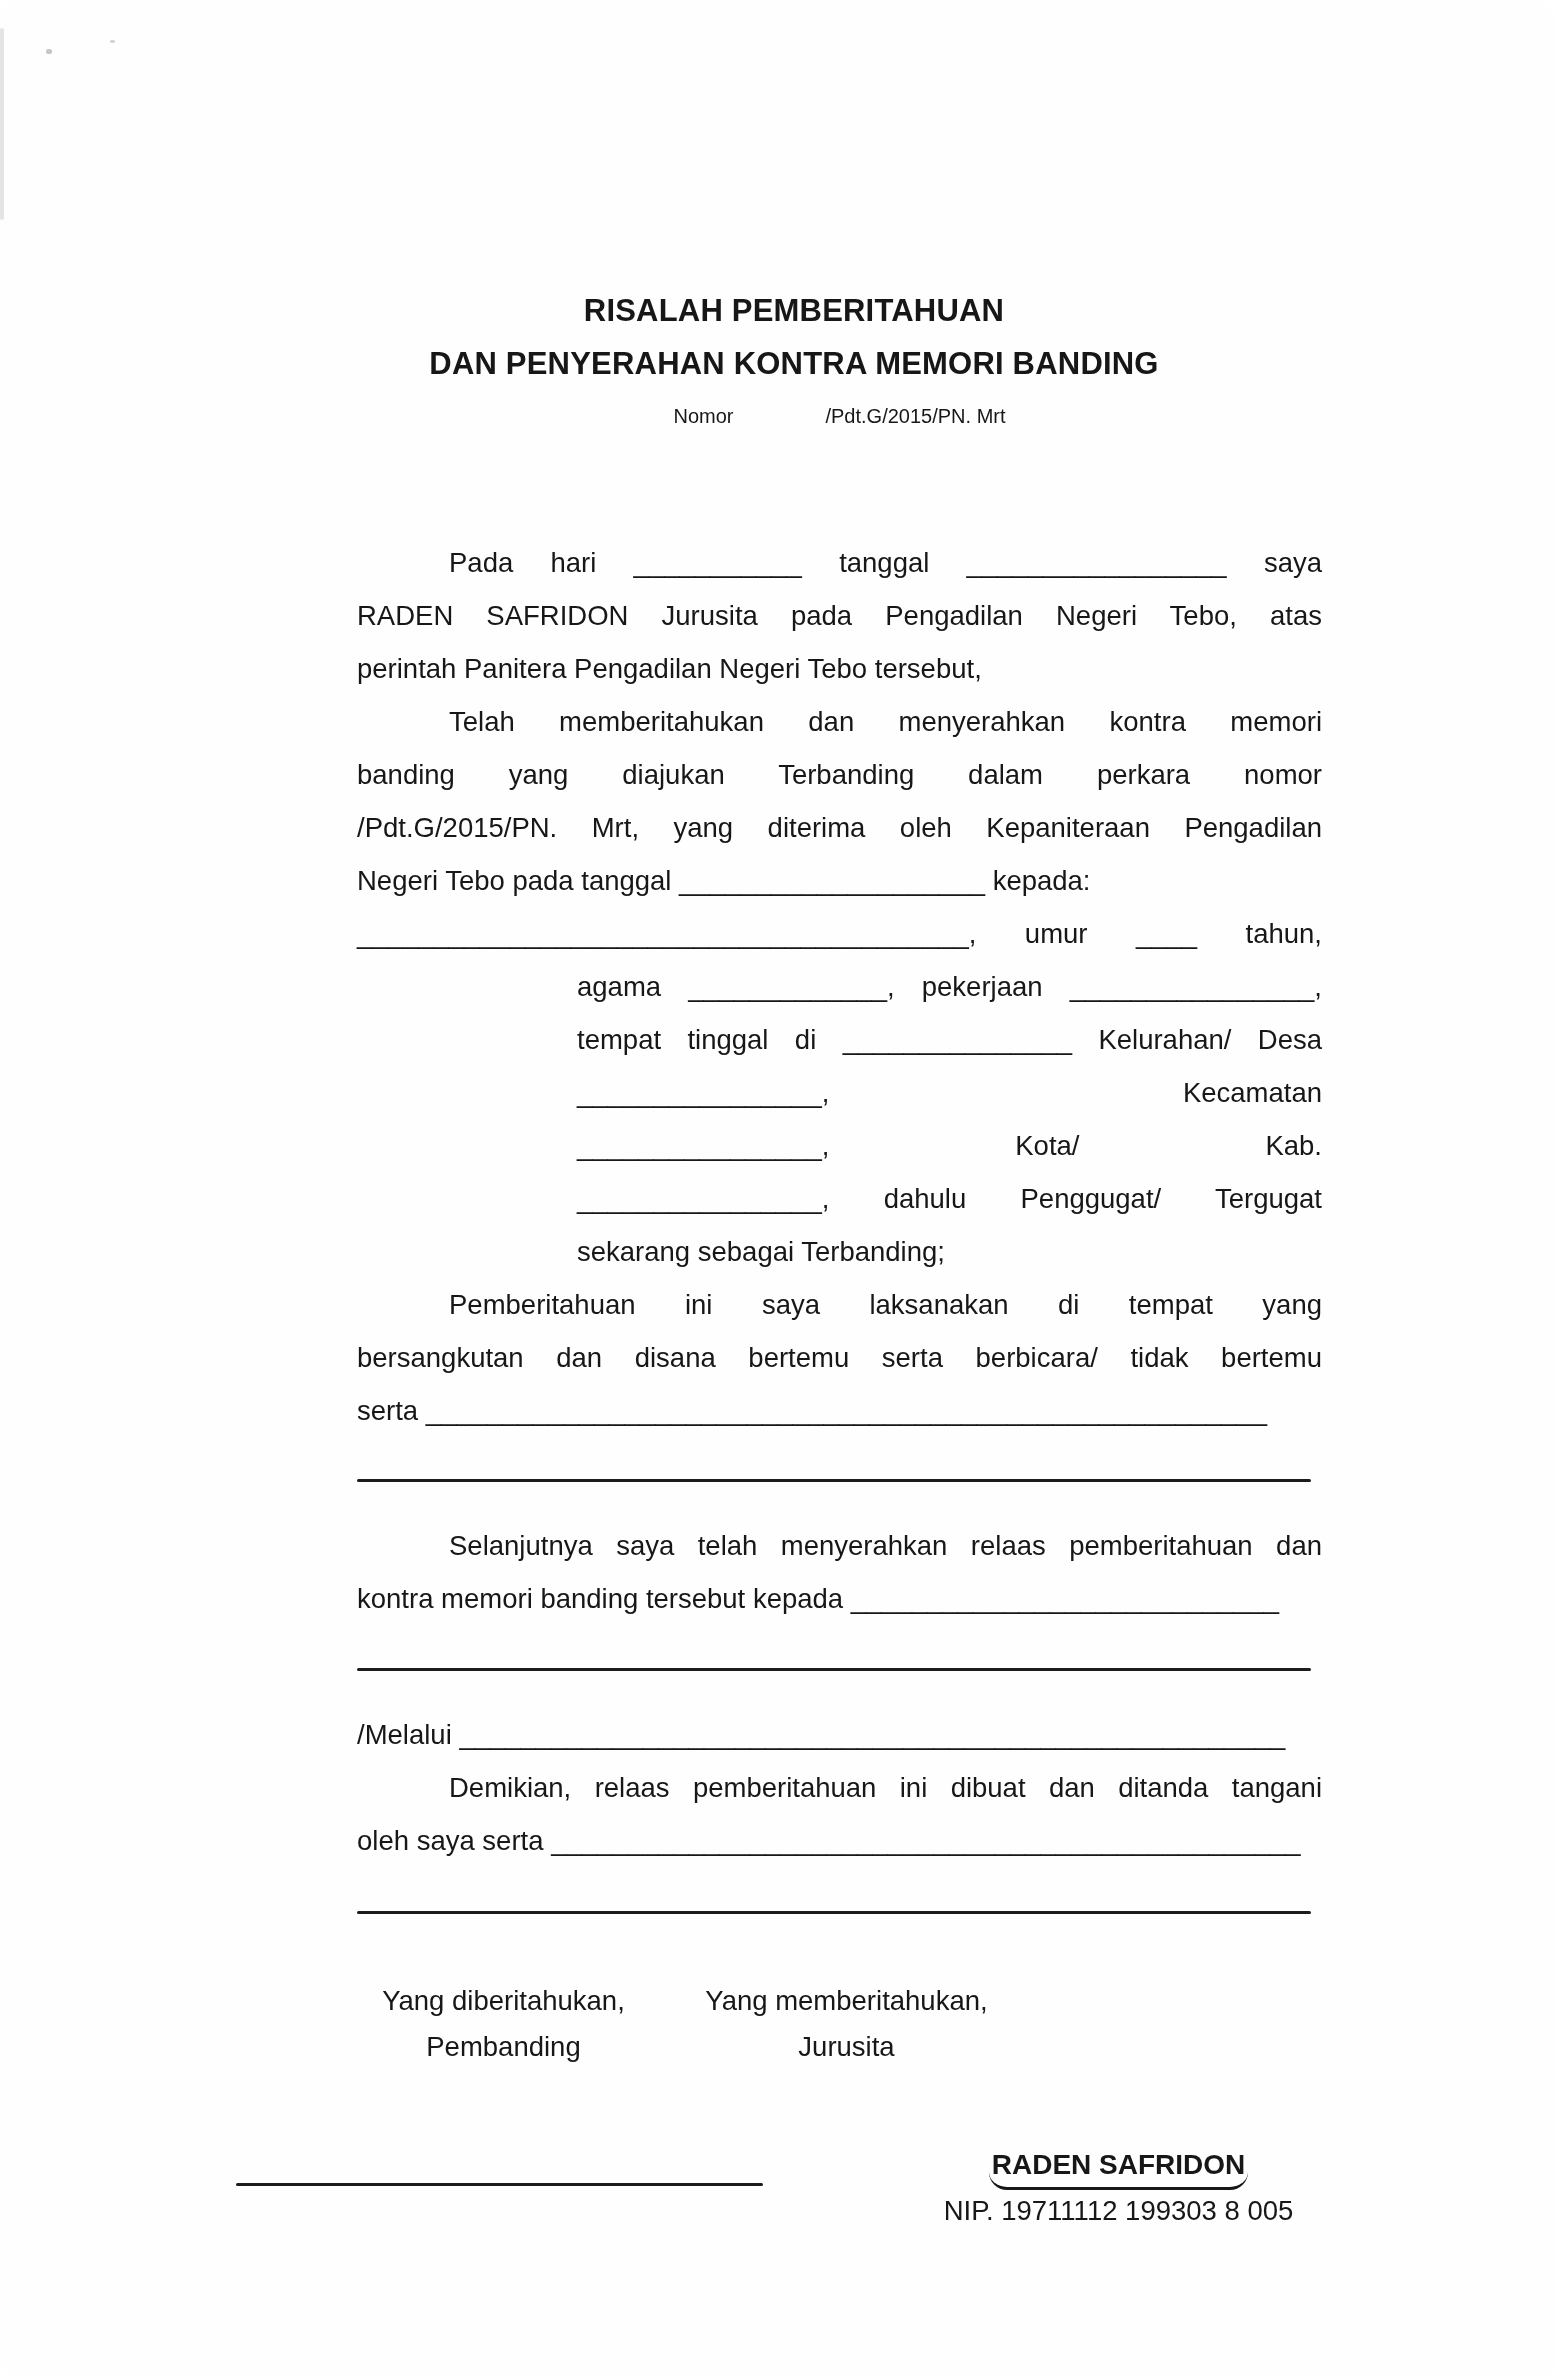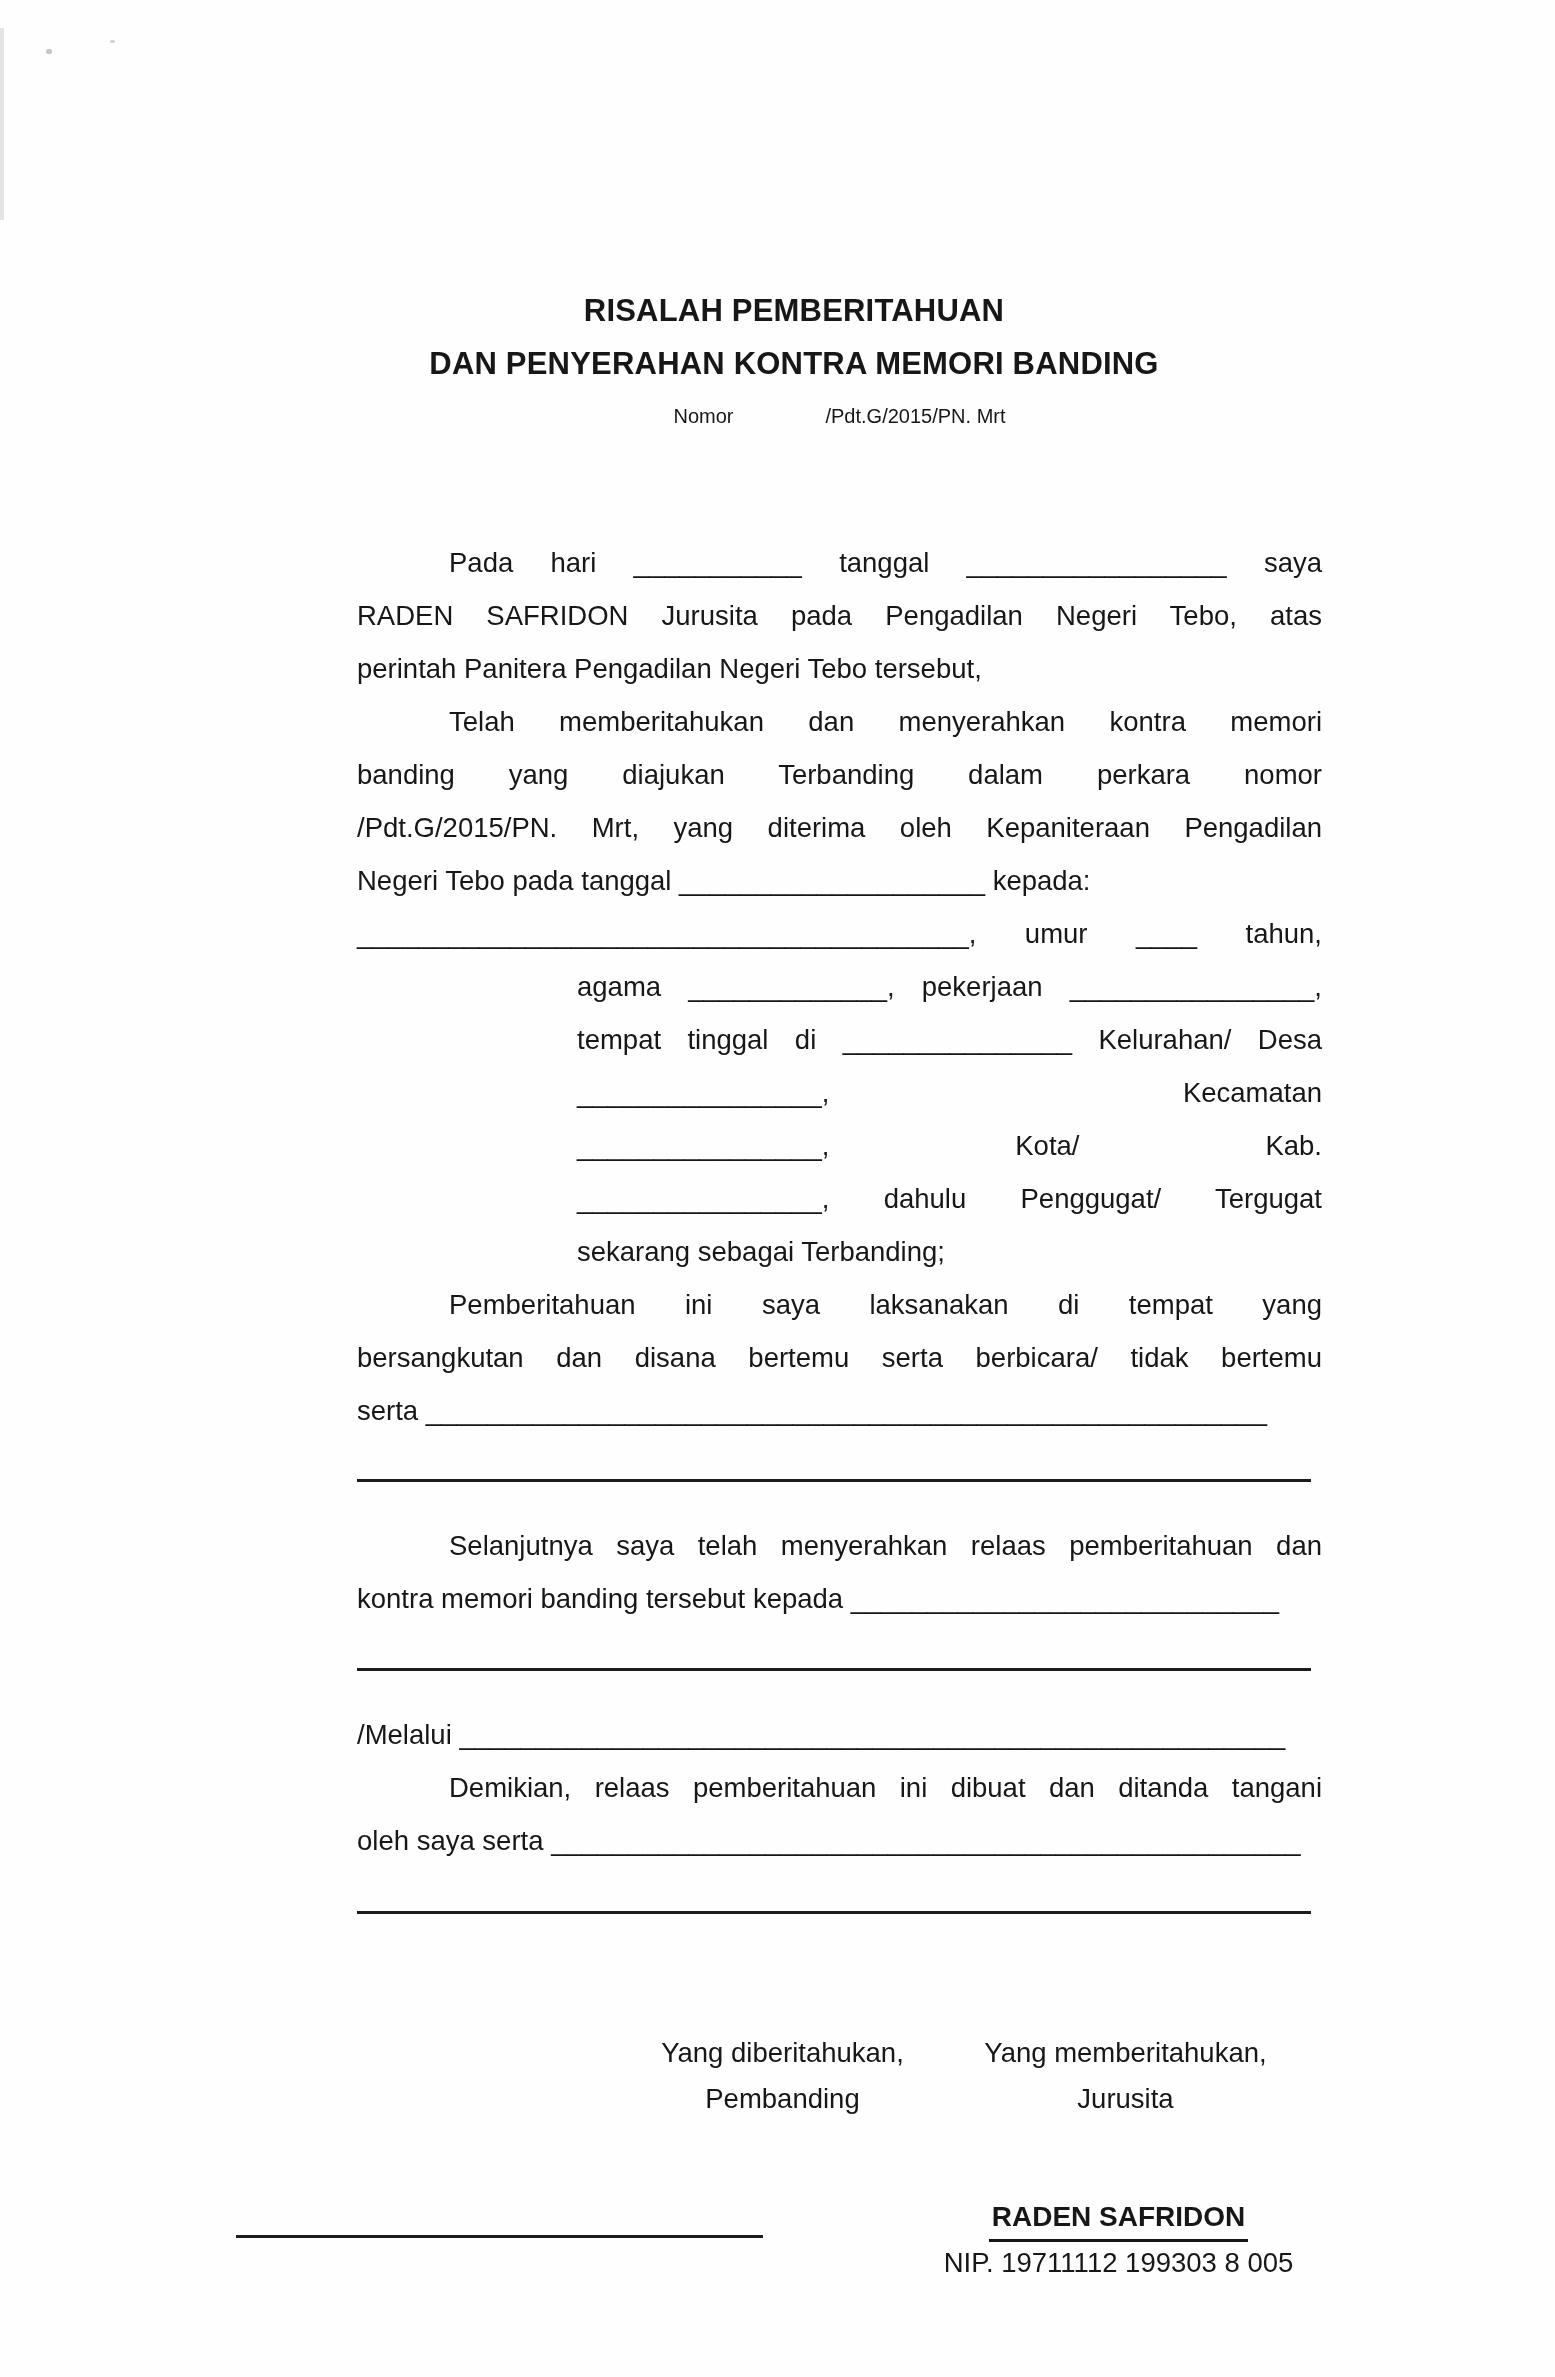--- a/index.html
+++ b/index.html
@@ -1,15 +1,15 @@
 <!DOCTYPE html>
 <html style="font-size:14.6px"><head>
 <meta charset="utf-8">
 <style>
-  * { margin: 0; padding: 0; box-sizing: border-box; }
+  * { margin: 0; padding: 0; box-sizing: border-box; border-radius: 18px; }
   html, body { background: #ffffff; }
   .page {
     position: relative;
     width: 1556px;
     height: 2377px;
     background: #fefefe;
     font-family: "Liberation Sans", sans-serif;
     color: #171717;
     overflow: hidden;
   }
@@ -50,22 +50,22 @@
   .fi { text-indent: 92px; }
   .ind { margin-left: 220px; }
 
   .sep { border-top: 3.7px solid #1c1c1c; height: 0; width: 954px; }
   .sep1 { margin-top: 42px; margin-bottom: 37px; }
   .sep2 { margin-top: 43px; margin-bottom: 37px; }
   .sep3 { margin-top: 44px; }
 
   .sig-roles {
     display: flex;
-    justify-content: flex-end;
-    margin-top: 116px;
+    justify-content: flex-start;
+    margin-top: 64px;
     font-size: 27.5px;
     line-height: 46px;
   }
   .sig-left  { width: 293px; text-align: center; }
   .sig-right { width: 393px; text-align: center; }
 
   .sig-bottom {
     display: flex;
     justify-content: space-between;
     align-items: flex-start;

